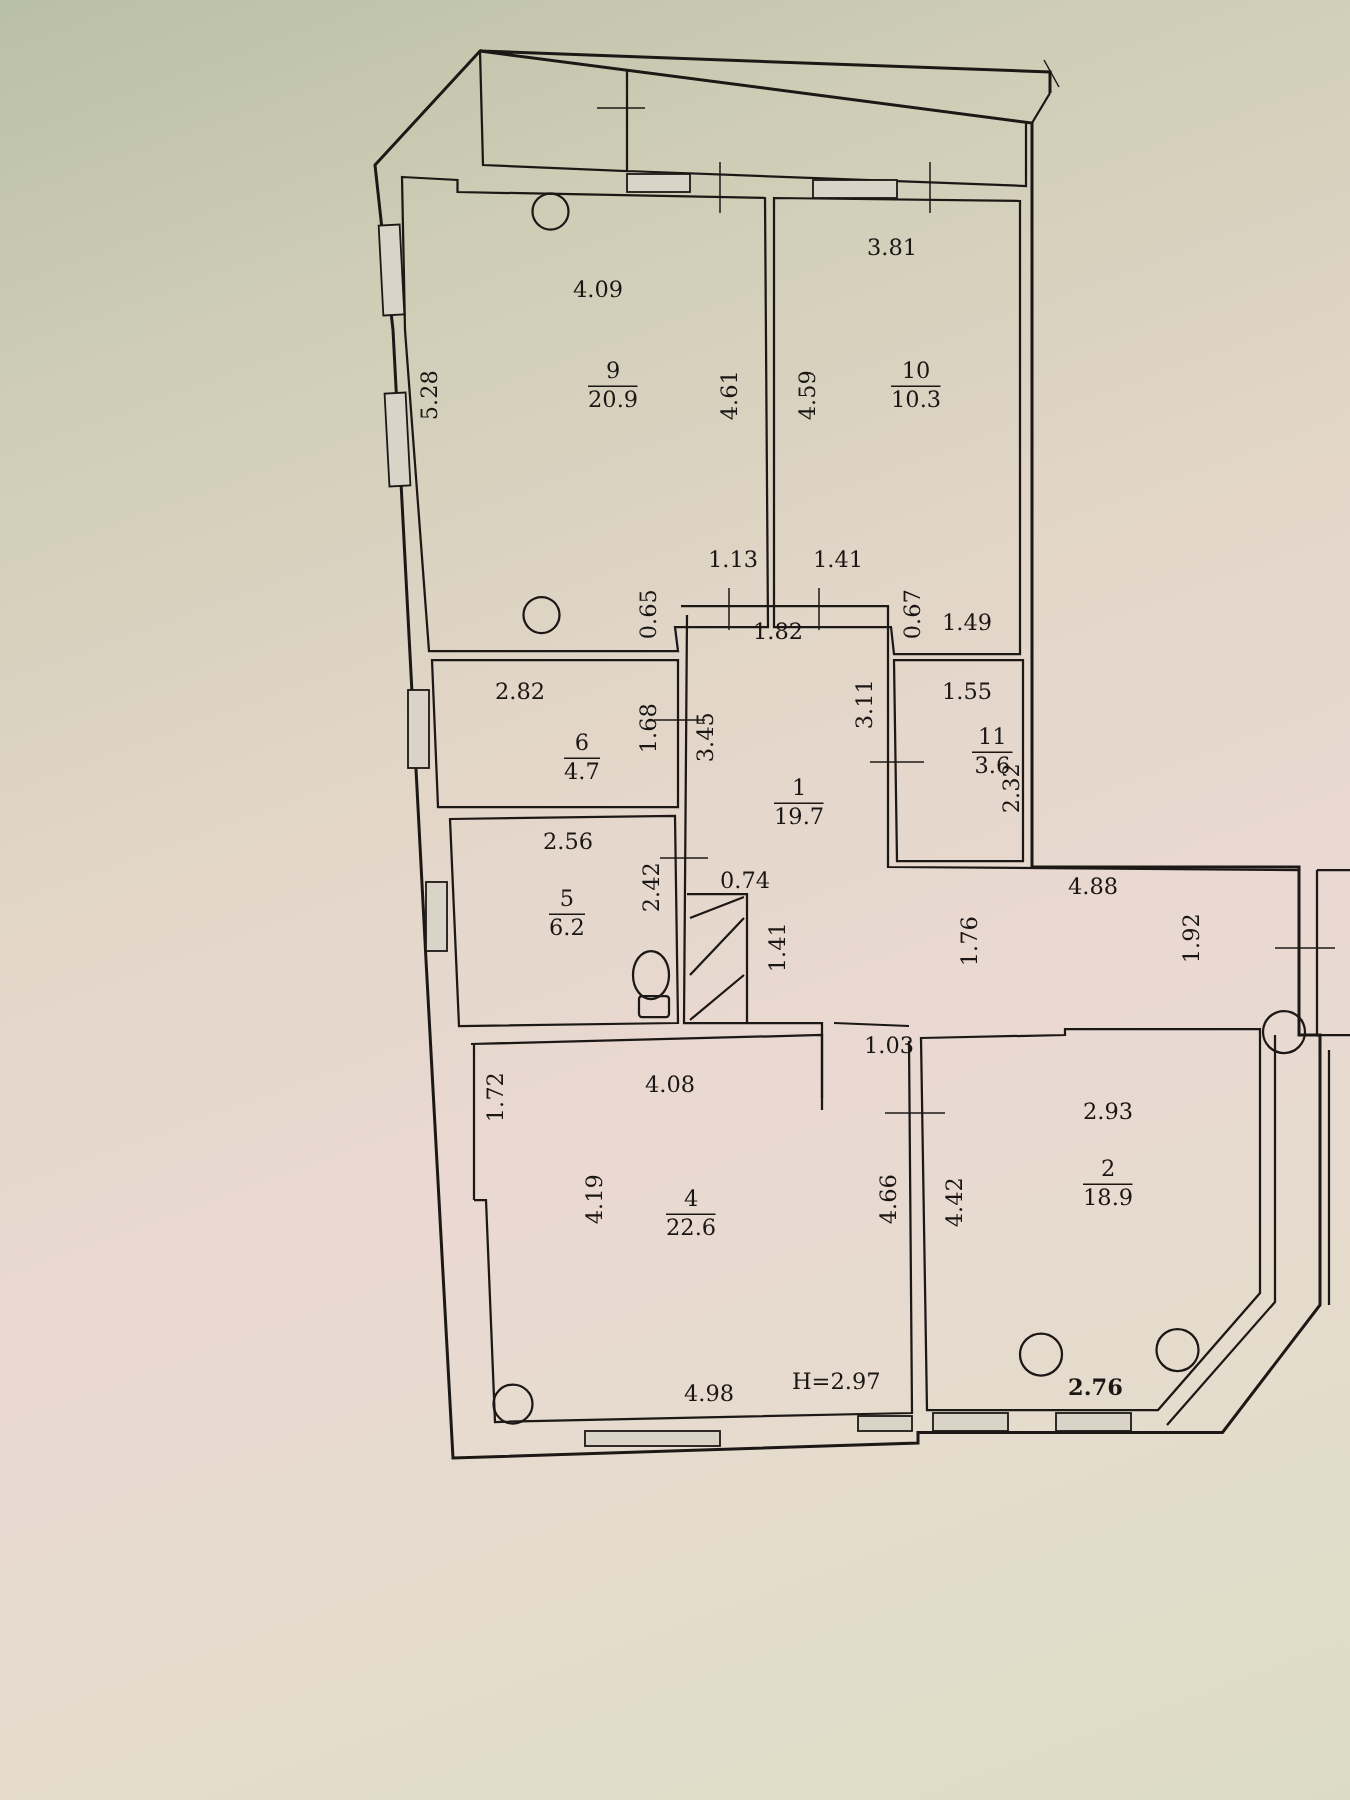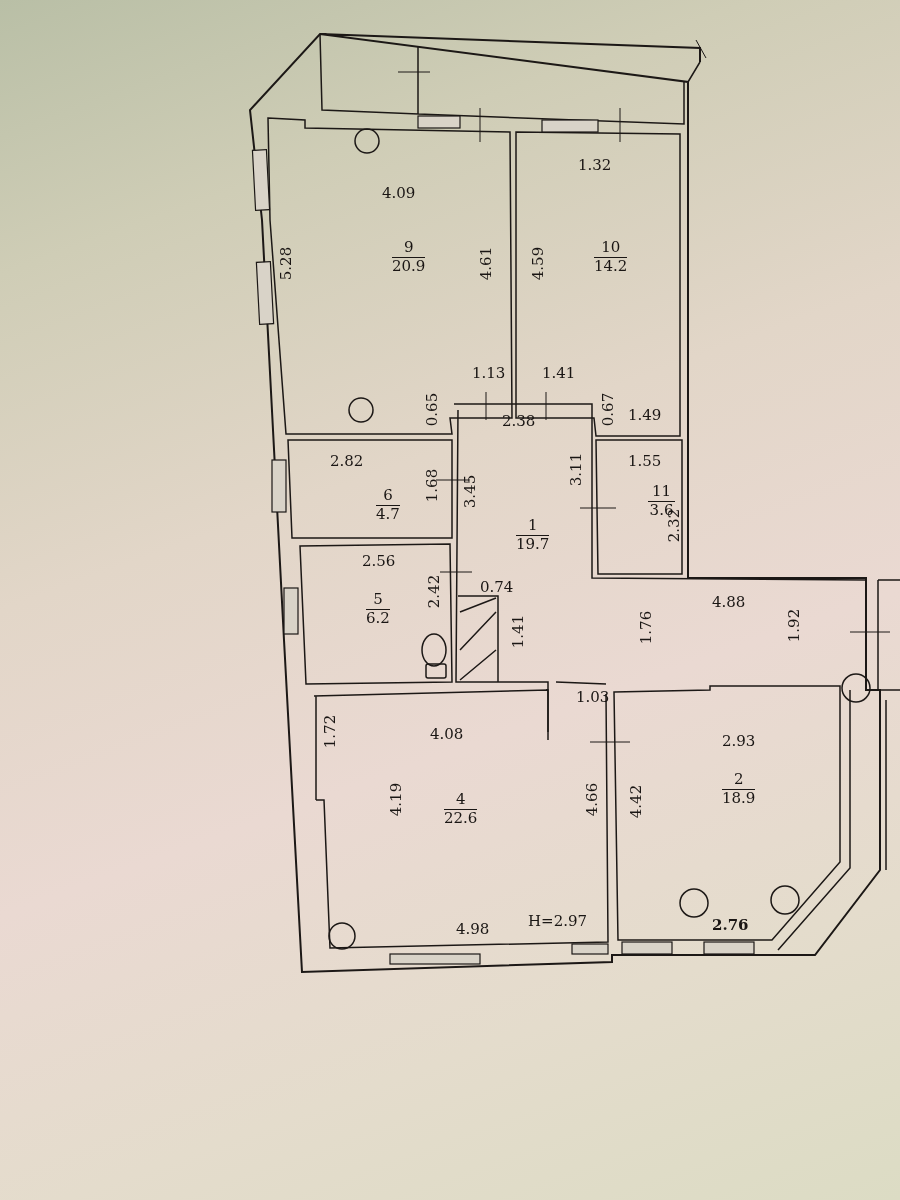--- a/index.html
+++ b/index.html
@@ -91,21 +91,21 @@
     <rect class="col" x="426" y="664" width="20" height="14" rx="2"></rect>
   </g>
 </svg>
 
 <div class="room" style="left:392px;top:240px;">
       <span class="num">9</span>
       <span class="area">20.9</span>
     </div>
 <div class="room" style="left:594px;top:240px;">
       <span class="num">10</span>
-      <span class="area">14.2</span>
+      <span class="area">10.3</span>
     </div>
 <div class="room" style="left:376px;top:488px;">
       <span class="num">6</span>
       <span class="area">4.7</span>
     </div>
 <div class="room" style="left:516px;top:518px;">
       <span class="num">1</span>
       <span class="area">19.7</span>
     </div>
 <div class="room" style="left:648px;top:484px;">
@@ -119,32 +119,32 @@
 <div class="room" style="left:444px;top:792px;">
       <span class="num">4</span>
       <span class="area">22.6</span>
     </div>
 <div class="room" style="left:722px;top:772px;">
       <span class="num">2</span>
       <span class="area">18.9</span>
     </div>
 
 <div class="lbl" style="left:382px;top:186px;">4.09</div>
-<div class="lbl" style="left:578px;top:158px;">1.32</div>
+<div class="lbl" style="left:578px;top:158px;">3.81</div>
 <div class="lbl" style="left:472px;top:366px;">1.13</div>
 <div class="lbl" style="left:542px;top:366px;">1.41</div>
-<div class="lbl" style="left:502px;top:414px;">2.38</div>
+<div class="lbl" style="left:502px;top:414px;">1.82</div>
 <div class="lbl" style="left:628px;top:408px;">1.49</div>
 <div class="lbl" style="left:330px;top:454px;">2.82</div>
 <div class="lbl" style="left:628px;top:454px;">1.55</div>
 <div class="lbl" style="left:362px;top:554px;">2.56</div>
 <div class="lbl" style="left:480px;top:580px;">0.74</div>
-<div class="lbl" style="left:712px;top:584px;margin-top:11px;">4.88</div>
+<div class="lbl" style="left:712px;top:584px;">4.88</div>
 <div class="lbl" style="left:576px;top:690px;">1.03</div>
-<div class="lbl" style="left:430px;top:716px;margin-top:11px;">4.08</div>
+<div class="lbl" style="left:430px;top:716px;">4.08</div>
 <div class="lbl" style="left:722px;top:734px;">2.93</div>
 <div class="lbl" style="left:456px;top:922px;">4.98</div>
 <div class="lbl" style="left:528px;top:914px;">H=2.97</div>
 <div class="lbl" style="left:712px;top:918px;font-weight:bold;">2.76</div>
 
 <div class="lbl rot" style="left:270px;top:256px;">5.28</div>
 <div class="lbl rot" style="left:470px;top:256px;">4.61</div>
 <div class="lbl rot" style="left:522px;top:256px;">4.59</div>
 <div class="lbl rot" style="left:416px;top:402px;">0.65</div>
 <div class="lbl rot" style="left:592px;top:402px;">0.67</div>

